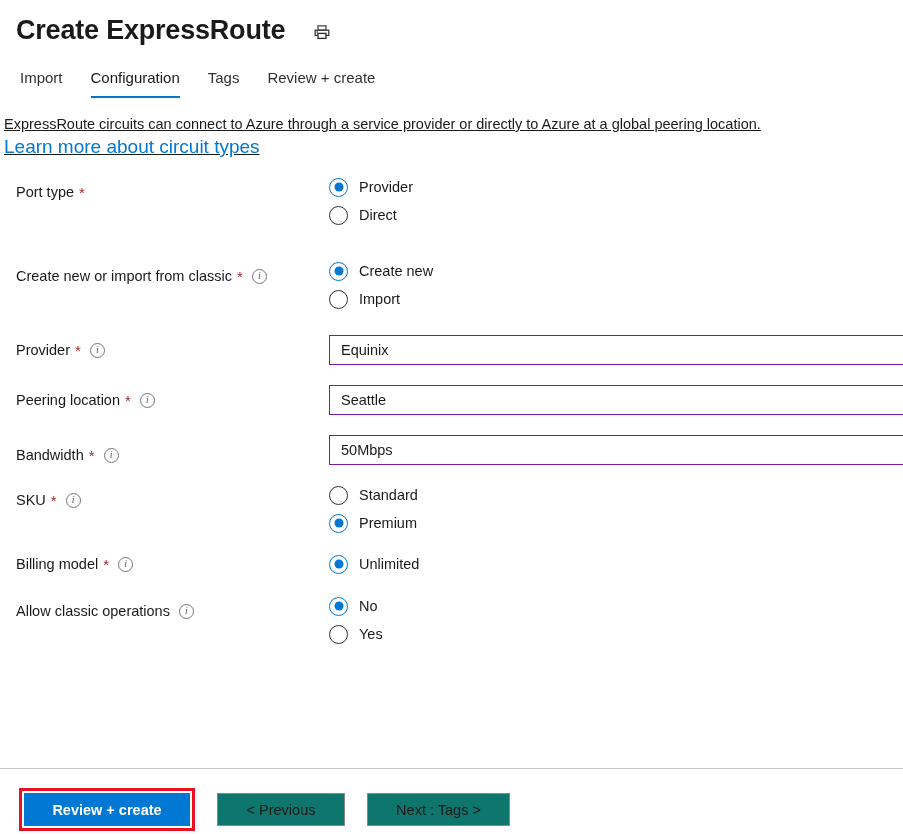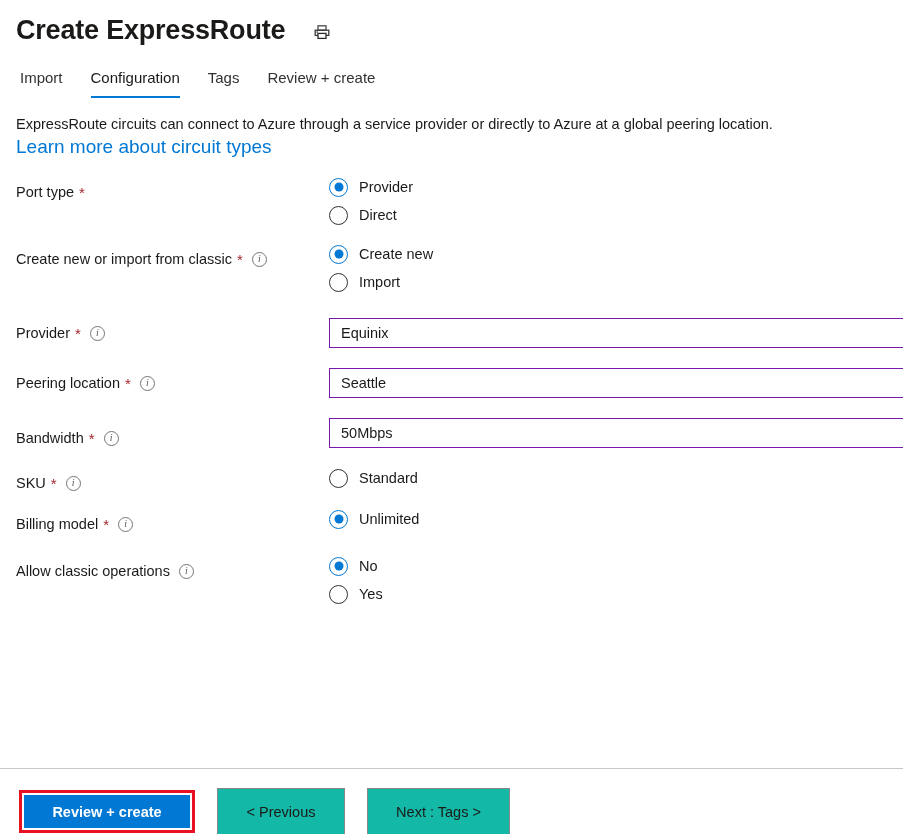--- a/index.html
+++ b/index.html
@@ -63,24 +63,25 @@
     white-space: nowrap;
   }
   .tab.active {
     font-weight: 400;
     color: #1b1a19;
     border-bottom: 2px solid #0078d4;
   }
 
   
   .intro {
-    padding: 16px 20px 0 16px;
+    padding: 16px 20px 0 4px;
     font-size: 14.5px;
     line-height: 21px;
     color: #1b1a19;
+    text-decoration: underline;
   }
   .intro-link {
     display: block;
     color: #0078d4;
     font-size: 19px;
     line-height: 21px;
     text-decoration: none;
     cursor: pointer;
     margin-top: 1px;
   }
@@ -215,24 +216,24 @@
     border: none;
     height: 33px;
     min-width: 166px;
     font-size: 14.5px;
     font-weight: 700;
     font-family: "Liberation Sans", sans-serif;
     cursor: pointer;
     padding: 0 16px;
   }
   .btn-secondary {
-    background: #14b8a6;
+    background: #0f766e;
     color: #1b1a19;
     border: 1px solid #8a8886;
-    height: 47px;
+    height: 33px;
     font-size: 14.5px;
     font-family: "Liberation Sans", sans-serif;
     cursor: pointer;
     padding: 0 20px;
     margin-left: 22px;
     min-width: 128px;
   }
   .btn-secondary.next { min-width: 143px; }
 </style>
 </head>
@@ -276,21 +277,21 @@
           <span class="radio-label">Provider</span>
         </div>
         <div class="radio-item">
           <span class="radio-mark"></span>
           <span class="radio-label">Direct</span>
         </div>
       </div>
     </div>
   </div>
 
-  <div class="field-row" style="margin-top:19px;">
+  <div class="field-row" style="margin-top:36px;">
     <div class="field-label">
       <span>Create new or import from classic</span>
       <span class="req-star">*</span>
       <span class="info-icon">i</span>
     </div>
     <div class="field-control">
       <div class="radio-group">
         <div class="radio-item checked">
           <span class="radio-mark"></span>
           <span class="radio-label">Create new</span>
@@ -362,25 +363,29 @@
       <span>SKU</span>
       <span class="req-star">*</span>
       <span class="info-icon">i</span>
     </div>
     <div class="field-control">
       <div class="radio-group">
         <div class="radio-item">
           <span class="radio-mark"></span>
           <span class="radio-label">Standard</span>
         </div>
-      </div>
-    </div>
-  </div>
-
-  <div class="field-row" style="">
+        <div class="radio-item checked">
+          <span class="radio-mark"></span>
+          <span class="radio-label">Premium</span>
+        </div>
+      </div>
+    </div>
+  </div>
+
+  <div class="field-row" style="align-items:flex-end;">
     <div class="field-label">
       <span>Billing model</span>
       <span class="req-star">*</span>
       <span class="info-icon">i</span>
     </div>
     <div class="field-control">
       <div class="radio-group">
         <div class="radio-item checked">
           <span class="radio-mark"></span>
           <span class="radio-label">Unlimited</span>

